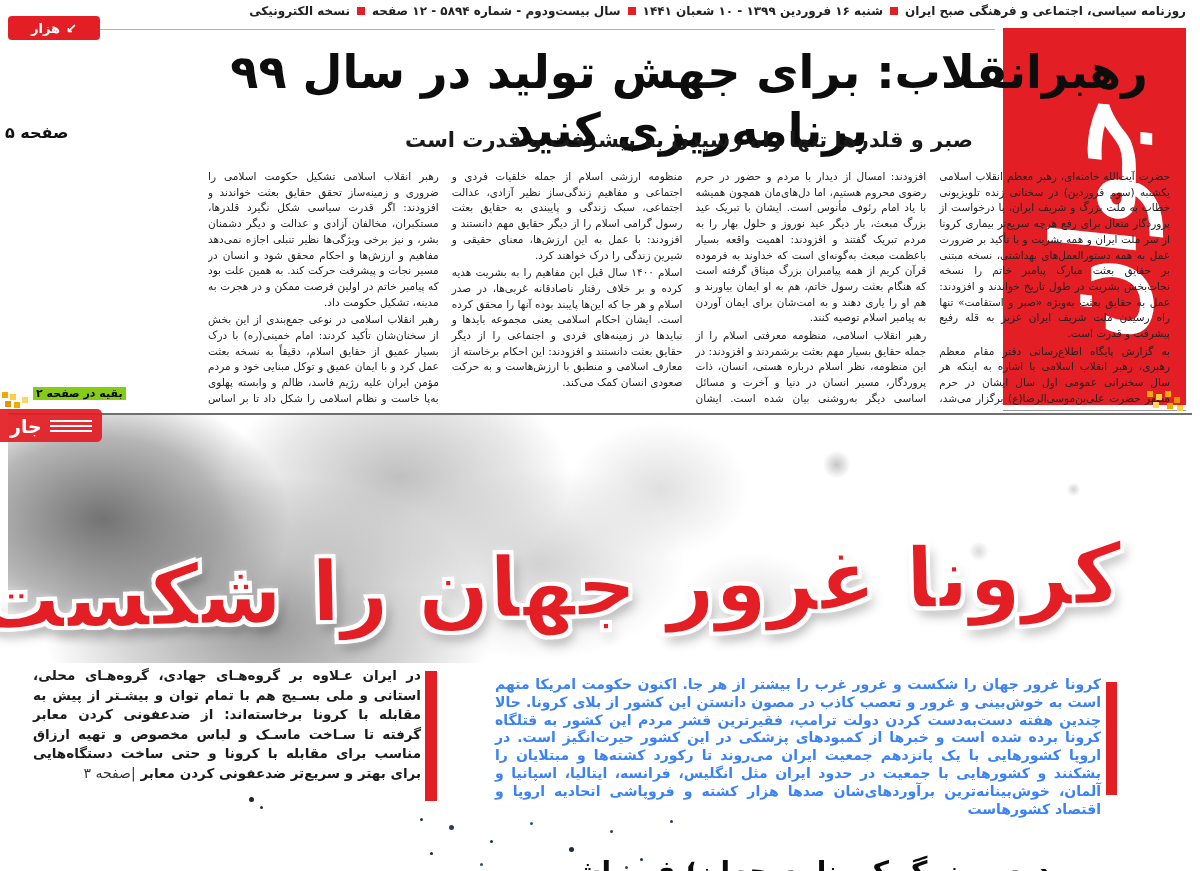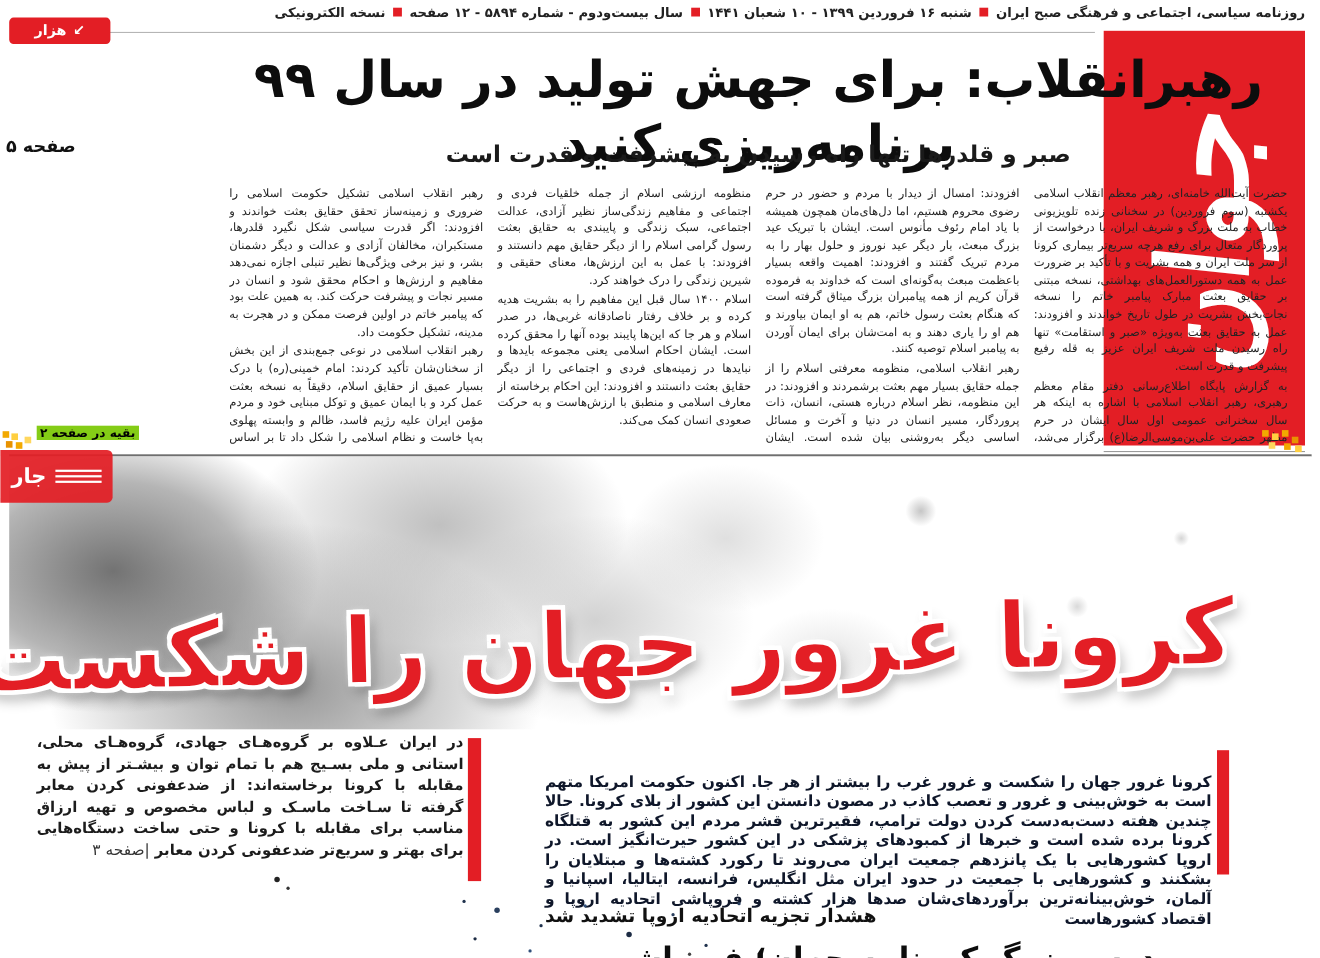--- a/index.html
+++ b/index.html
@@ -69,41 +69,41 @@
   .display-headline {
     position:absolute; left:58px; top:536px; width:1064px; text-align:center;
     font-size:84px; font-weight:bold; color:#e31e25; line-height:1.2; white-space:nowrap;
     transform:rotate(-1.3deg);
     -webkit-text-stroke:2px #ffffff;
     text-shadow: 3px 3px 0 #fff, -3px 3px 0 #fff, 3px -3px 0 #fff, -3px -3px 0 #fff,
                  0 0 8px rgba(255,255,255,.9), 4px 8px 12px rgba(0,0,0,.3);
   }
   
   .jaar {
-    position:absolute; left:0; top:409px; width:102px; height:48px; background:rgba(227,30,37,.93);
+    position:absolute; left:0; top:409px; width:102px; height:33px; background:rgba(227,30,37,.93);
     border-radius:0 5px 5px 0; display:flex; align-items:center; justify-content:flex-end;
     padding:16px 10px; gap:8px; color:#fff; font-weight:bold; font-size:19px;
   }
   .jaar .stripes { display:flex; flex-direction:column; gap:3px; width:46px; }
   .jaar .stripes i { display:block; height:2px; background:#fff; }
   .dots { position:absolute; width:6px; height:6px; background:#f2a900; }
   .dots-left { left:2px; top:392px; box-shadow:8px 2px 0 #ffcf3f, 3px 9px 0 #e89200, 12px 10px 0 #f2a900, 20px 5px 0 #ffd75e; }
   .dots-right { left:1147px; top:391px; box-shadow:9px 3px 0 #ffcf3f, 18px 0 0 #f2a900, 27px 6px 0 #e89200, 6px 11px 0 #ffd75e, 20px 12px 0 #f2a900, 30px 14px 0 #ffcf3f; }
   
   .bottom-left {
     position:absolute; left:33px; top:666px; width:388px; direction:rtl; text-align:justify;
     font-size:13.5px; line-height:19.5px; font-weight:bold; color:#1c1c1c;
   }
   .bottom-left .small-ref { font-size:14px; font-weight:normal; color:#333; }
   .bar { position:absolute; background:#e31e25; }
   .bar-left { left:425px; top:671px; width:12px; height:130px; }
   .bar-right { left:1106px; top:682px; width:11px; height:113px; }
   .bottom-lead {
     position:absolute; left:495px; top:676px; width:606px; direction:rtl; text-align:justify;
-    font-size:14px; line-height:17.8px; font-weight:bold; color:#0f172a;margin-top:27px;
+    font-size:14px; line-height:17.8px; font-weight:bold; color:#3b82f6;
   }
   .kicker {
     position:absolute; left:495px; top:823px; width:606px; text-align:left; direction:rtl;
     font-size:17px; font-weight:bold; color:#111;
   }
   .kicker span { display:inline-block; }
   .clipped-headline {
     position:absolute; left:495px; top:855px; width:606px; height:16px; overflow:hidden;
     direction:rtl; text-align:center; font-size:28px; font-weight:bold; color:#0c0c0c;
   }
@@ -168,20 +168,17 @@
   <div class="display-headline">کرونا غرور جهان را شکست</div>
 
   <div class="bar bar-left"></div>
   <div class="bottom-left">
     <span>در ایران عـلاوه بر گروه‌هـای جهادی، گروه‌هـای محلی، استانی و ملی بسـیج هم با تمام توان و بیشـتر از پیش به مقابله با کرونا برخاسته‌اند: از ضدعفونی کردن معابر گرفته تا سـاخت ماسـک و لباس مخصوص و تهیه ارزاق مناسب برای مقابله با کرونا و حتی ساخت دستگاه‌هایی برای بهتر و سریع‌تر ضدعفونی کردن معابر </span><span class="small-ref">|صفحه ۳</span>
   </div>
 
   <div class="bar bar-right"></div>
   <div class="bottom-lead">کرونا غرور جهان را شکست و غرور غرب را بیشتر از هر جا. اکنون حکومت امریکا متهم است به خوش‌بینی و غرور و تعصب کاذب در مصون دانستن این کشور از بلای کرونا. حالا چندین هفته دست‌به‌دست کردن دولت ترامپ، فقیرترین قشر مردم این کشور به قتلگاه کرونا برده شده است و خبرها از کمبودهای پزشکی در این کشور حیرت‌انگیز است. در اروپا کشورهایی با یک پانزدهم جمعیت ایران می‌روند تا رکورد کشته‌ها و مبتلایان را بشکنند و کشورهایی با جمعیت در حدود ایران مثل انگلیس، فرانسه، ایتالیا، اسپانیا و آلمان، خوش‌بینانه‌ترین برآوردهای‌شان صدها هزار کشته و فروپاشی اتحادیه اروپا و اقتصاد کشورهاست</div>
 
-  <div class="kicker">
-    <span>هشدار تجزیه اتحادیه اروپا تشدید شد</span>
-  </div>
   <div class="clipped-headline">درس بزرگ کرونا به جهان؛ فروپاشی اتحادیه اروپا نزدیک است</div>
 
   <div class="specks"></div>
 
 </div>
 
 </body></html>

